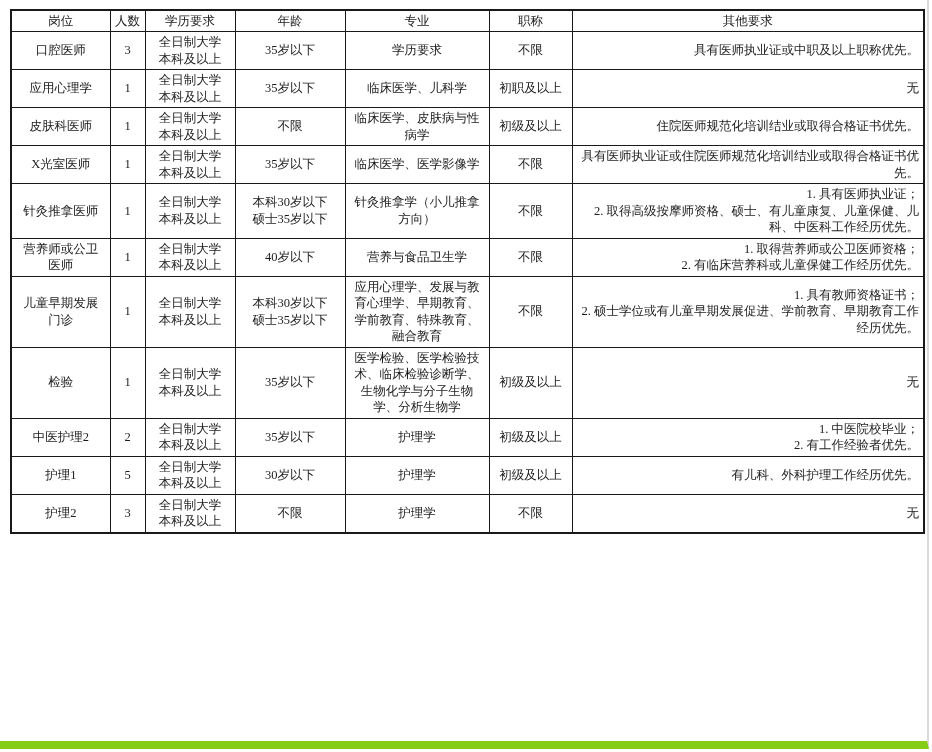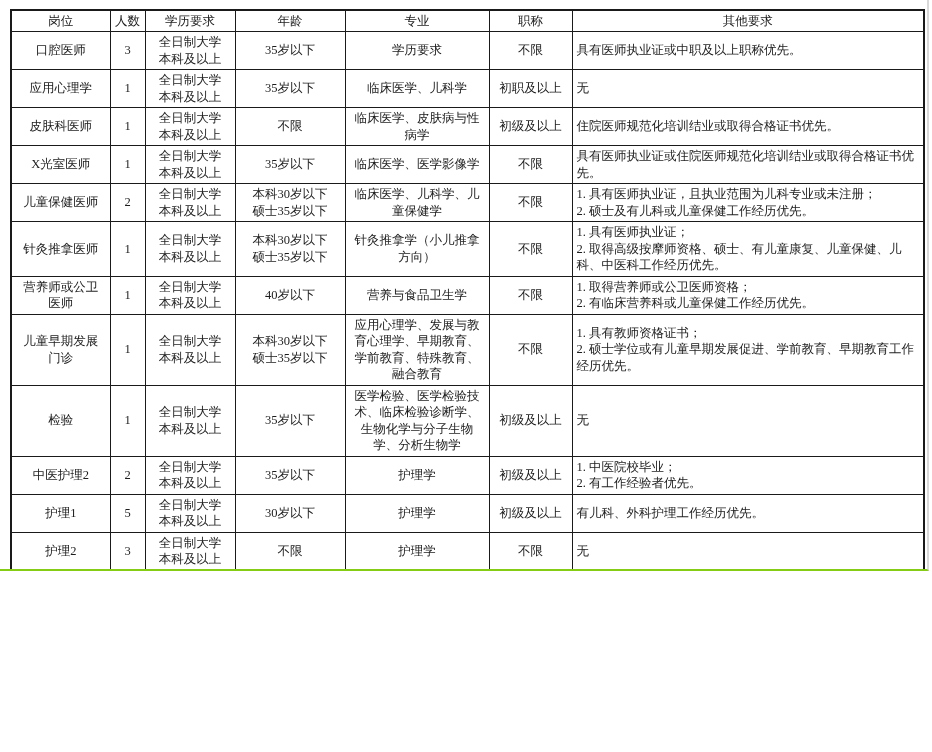--- a/index.html
+++ b/index.html
@@ -4,24 +4,24 @@
 <style>
   html, body {
     margin: 0;
     padding: 0;
     background: #ffffff;
     font-family: "Liberation Serif", "DejaVu Serif", serif;
   }
   .page {
     position: relative;
     width: 929px;
-    height: 571px;
+    height: 749px;
     background: #ffffff;
     border-right: 2px solid #d9d9d9;
-    border-bottom: 2px solid #84cc16;
+    border-bottom: 8px solid #84cc16;
     box-sizing: border-box;
     overflow: hidden;
     padding-left: 24px;
   }
   table.job-table {
     position: absolute;
     left: 10px;
     top: 9px;
     border-collapse: collapse;
     table-layout: fixed;
@@ -40,21 +40,21 @@
     white-space: pre-line;
     word-break: break-all;
     overflow: hidden;
   }
   table.job-table th {
     font-weight: normal;
     height: 18px;
     padding: 1px 2px;
   }
   table.job-table td.col-other {
-    text-align: left;
+    text-align: right;
   }
   table.job-table td.col-count {
     padding: 2px 1px;
   }
 </style>
 </head>
 <body>
 
 <div class="page">
   <table class="job-table">
@@ -113,32 +113,20 @@
           <td class="col-position">X光室医师</td>
           <td class="col-count">1</td>
           <td class="col-education">全日制大学
 本科及以上</td>
           <td class="col-age">35岁以下</td>
           <td class="col-major">临床医学、医学影像学</td>
           <td class="col-title">不限</td>
           <td class="col-other">具有医师执业证或住院医师规范化培训结业或取得合格证书优先。</td>
         </tr>
         <tr>
-          <td class="col-position">儿童保健医师</td>
-          <td class="col-count">2</td>
-          <td class="col-education">全日制大学
-本科及以上</td>
-          <td class="col-age">本科30岁以下
-硕士35岁以下</td>
-          <td class="col-major">临床医学、儿科学、儿童保健学</td>
-          <td class="col-title">不限</td>
-          <td class="col-other">1. 具有医师执业证，且执业范围为儿科专业或未注册；
-2. 硕士及有儿科或儿童保健工作经历优先。</td>
-        </tr>
-        <tr>
           <td class="col-position">针灸推拿医师</td>
           <td class="col-count">1</td>
           <td class="col-education">全日制大学
 本科及以上</td>
           <td class="col-age">本科30岁以下
 硕士35岁以下</td>
           <td class="col-major">针灸推拿学（小儿推拿方向）</td>
           <td class="col-title">不限</td>
           <td class="col-other">1. 具有医师执业证；
 2. 取得高级按摩师资格、硕士、有儿童康复、儿童保健、儿科、中医科工作经历优先。</td>

